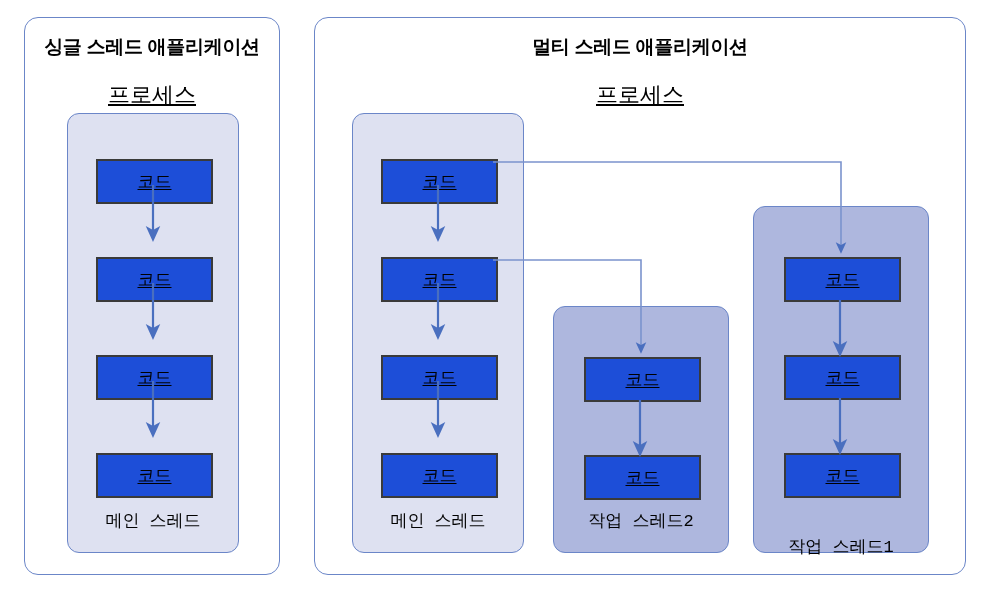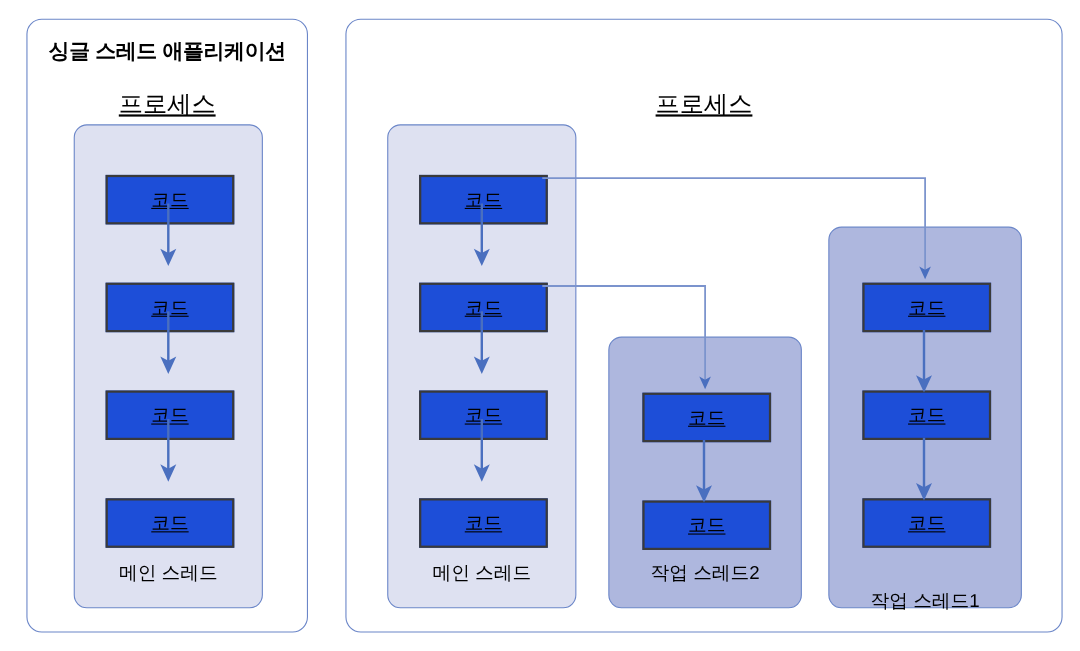--- a/index.html
+++ b/index.html
@@ -67,20 +67,21 @@
   .thread-box.main   { background: #dee1f1; }
   .thread-box.worker { background: #aeb7de; }
 
   .thread-label {
     position: absolute;
     left: 0;
     width: 100%;
     text-align: center;
     font-size: 17px;
     white-space: nowrap;
+    font-family: Liberation Mono, monospace;
   }
 
   
   .code-box {
     position: absolute;
     box-sizing: border-box;
     width: 117px;
     height: 45px;
     background: #1d4ed8;
     border: 2px solid #3a3a3a;
@@ -126,20 +127,21 @@
         <span>코드</span>
       </div>
       <div class="code-box" style="left:28px; top:339px;">
         <span>코드</span>
       </div>
       <div class="thread-label" style="top:395px;">메인 스레드</div>
     </div>
   </div>
 
   <div class="app-panel" id="panel-multi">
+    <div class="panel-title">멀티 스레드 애플리케이션</div>
     <div class="panel-subtitle">프로세스</div>
 
     <div class="thread-box main" style="left:37px; top:95px; width:172px; height:440px;">
       <div class="code-box" style="left:28px; top:45px;">
         <span>코드</span>
       </div>
       <div class="code-box" style="left:28px; top:143px;">
         <span>코드</span>
       </div>
       <div class="code-box" style="left:28px; top:241px;">

